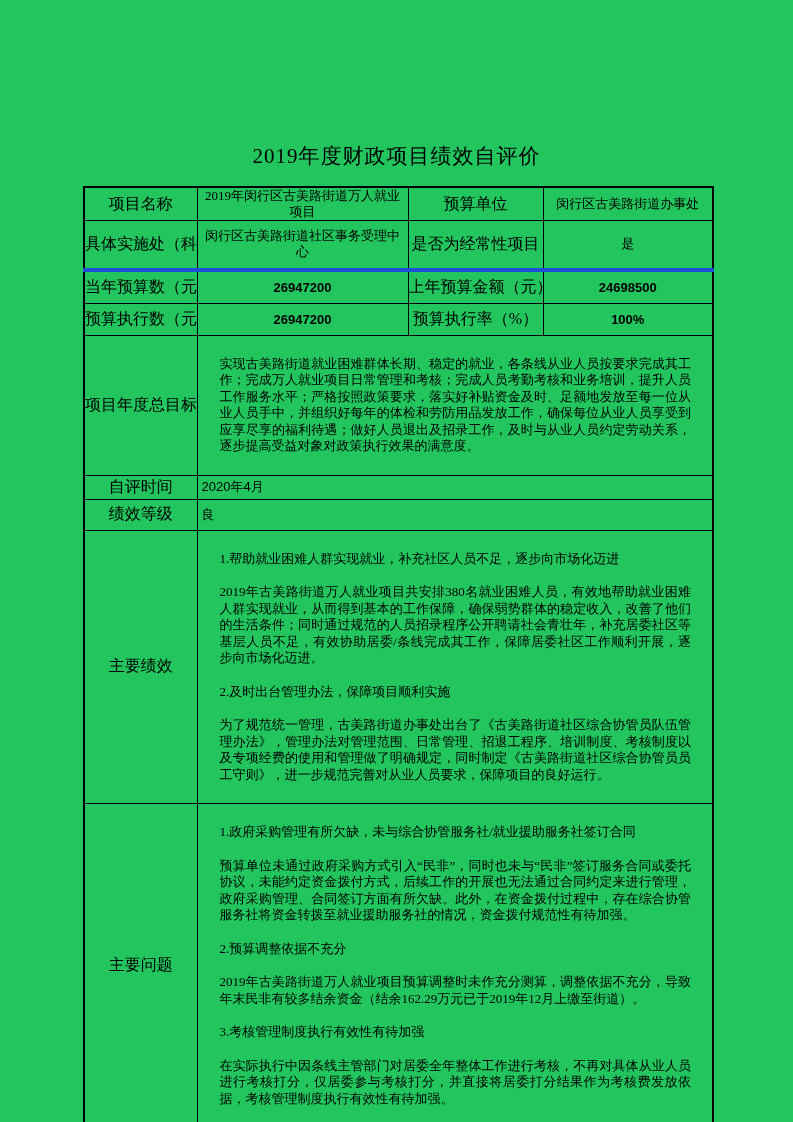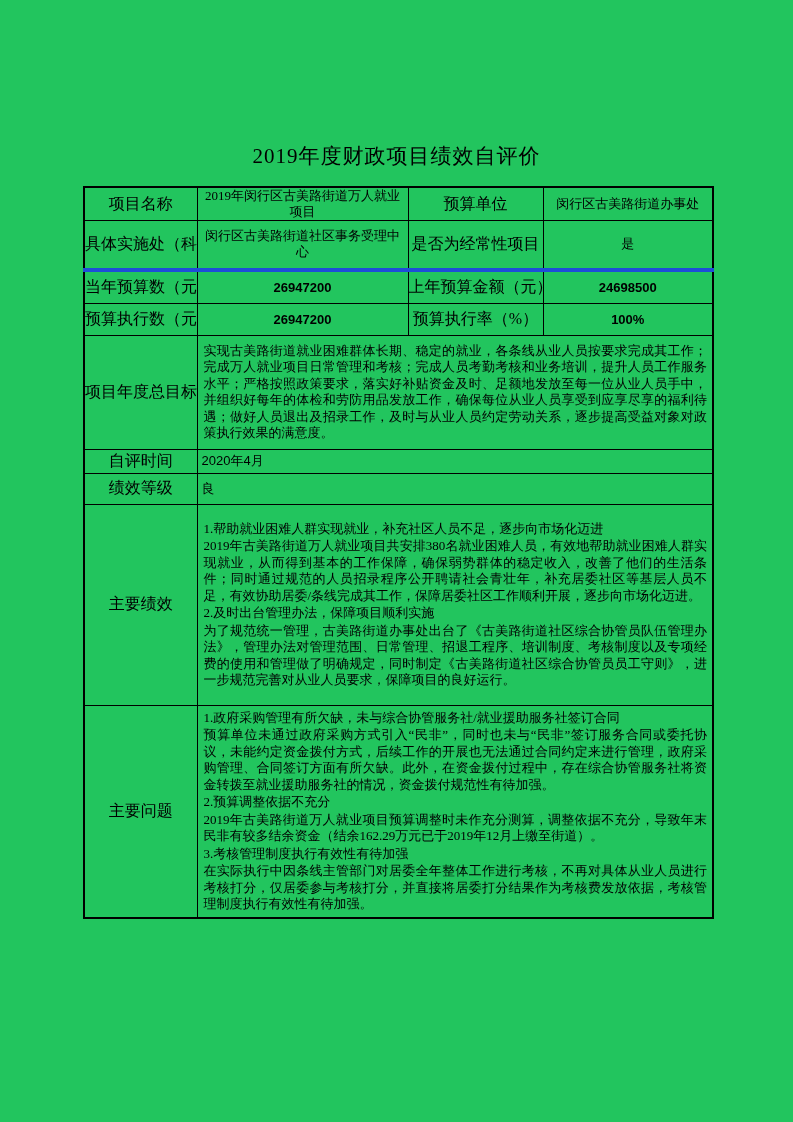--- a/index.html
+++ b/index.html
@@ -66,21 +66,21 @@
     font-family: "Liberation Sans", "DejaVu Sans", sans-serif;
     font-weight: normal;
     margin-top: 44px;
   }
   td.para {
     text-align: justify;
     font-size: 13px;
     line-height: 16.5px;
     padding: 3px 4px 3px 5px;
   }
-  td.para p { margin: 1px; }
+  td.para p { margin: 17px; }
 </style>
 </head>
 <body>
 
 <div class="page">
 
   <h1 class="doc-title">2019年度财政项目绩效自评价</h1>
 
   <table class="main">
     <colgroup>

